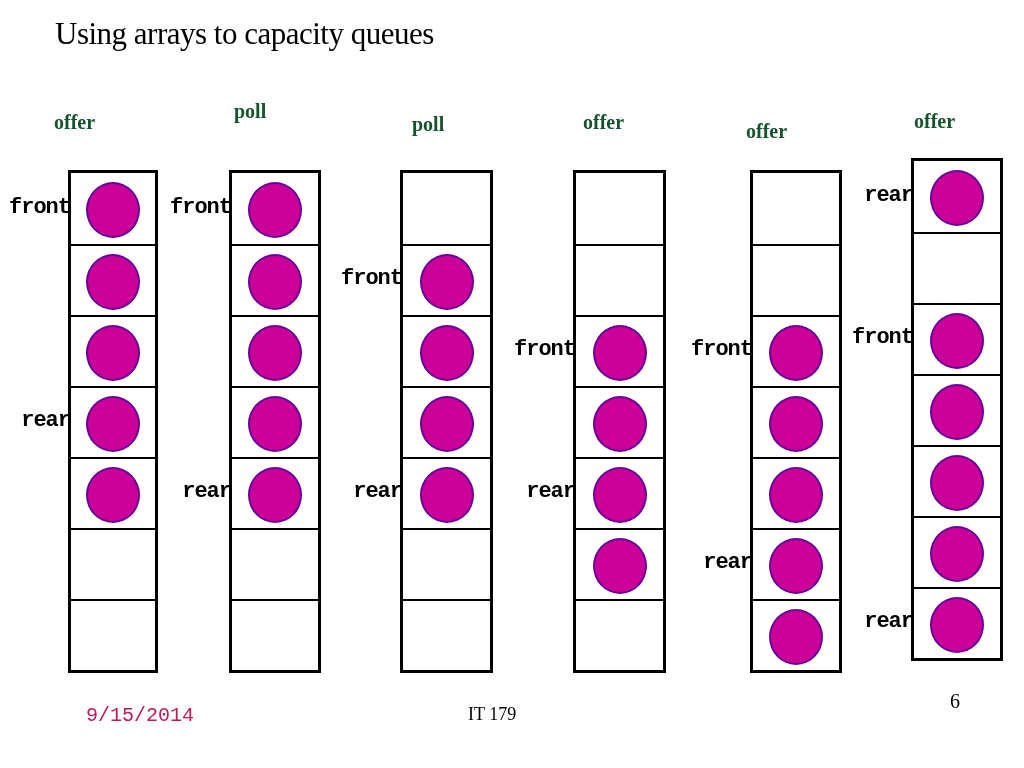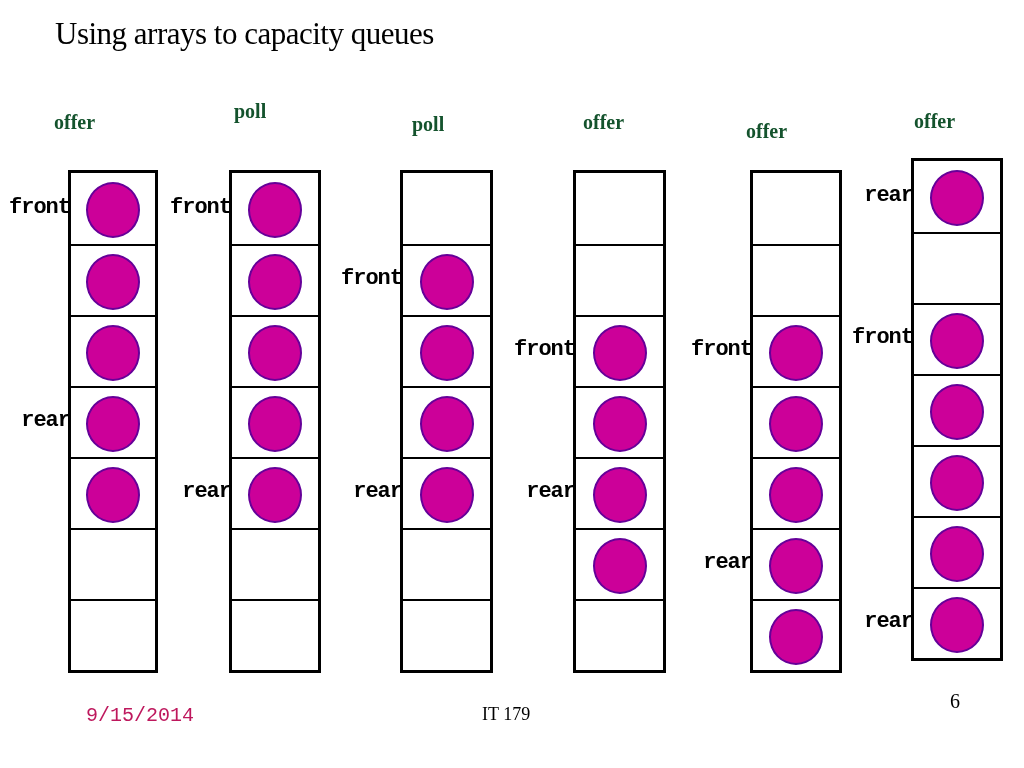--- a/index.html
+++ b/index.html
@@ -14,21 +14,21 @@
   .cell{height:71px;box-sizing:border-box;display:flex;align-items:center;justify-content:center;}
   .cell.inner{border-top:2px solid #000;}
   .circle{width:54px;height:56px;border-radius:50%;box-sizing:border-box;margin-top:3px;
           background:var(--el-fill,#CC0099);border:2px solid var(--el-outline,#660099);}
   .op-label{position:absolute;font-family:"Liberation Serif",serif;font-weight:bold;
             font-size:20px;color:#14532d;white-space:nowrap;}
   .pointer{position:absolute;right:calc(100% + 1px);height:28px;line-height:28px;
            font-family:"Liberation Mono",monospace;font-weight:bold;font-size:22px;
            color:#000;white-space:nowrap;letter-spacing:-1px;text-align:center;}
   .footer-date{position:absolute;left:86px;top:704px;font-size:20px;color:#be185d;font-family:Liberation Mono, monospace;}
-  .footer-course{position:absolute;left:482px;top:704px;font-size:18px;color:#000;}
+  .footer-course{position:absolute;left:468px;top:704px;font-size:18px;color:#000;}
   .page-number{position:absolute;left:950px;top:690px;font-size:20px;color:#000;}
 </style>
 </head>
 <body>
 
 <div id="slide" style="--code-color: #0000CC; --el-fill: #CC0099; --el-outline: #660099;">
   <div class="title">Using arrays to capacity queues</div>
 
   <div class="code-block">
   </div>

